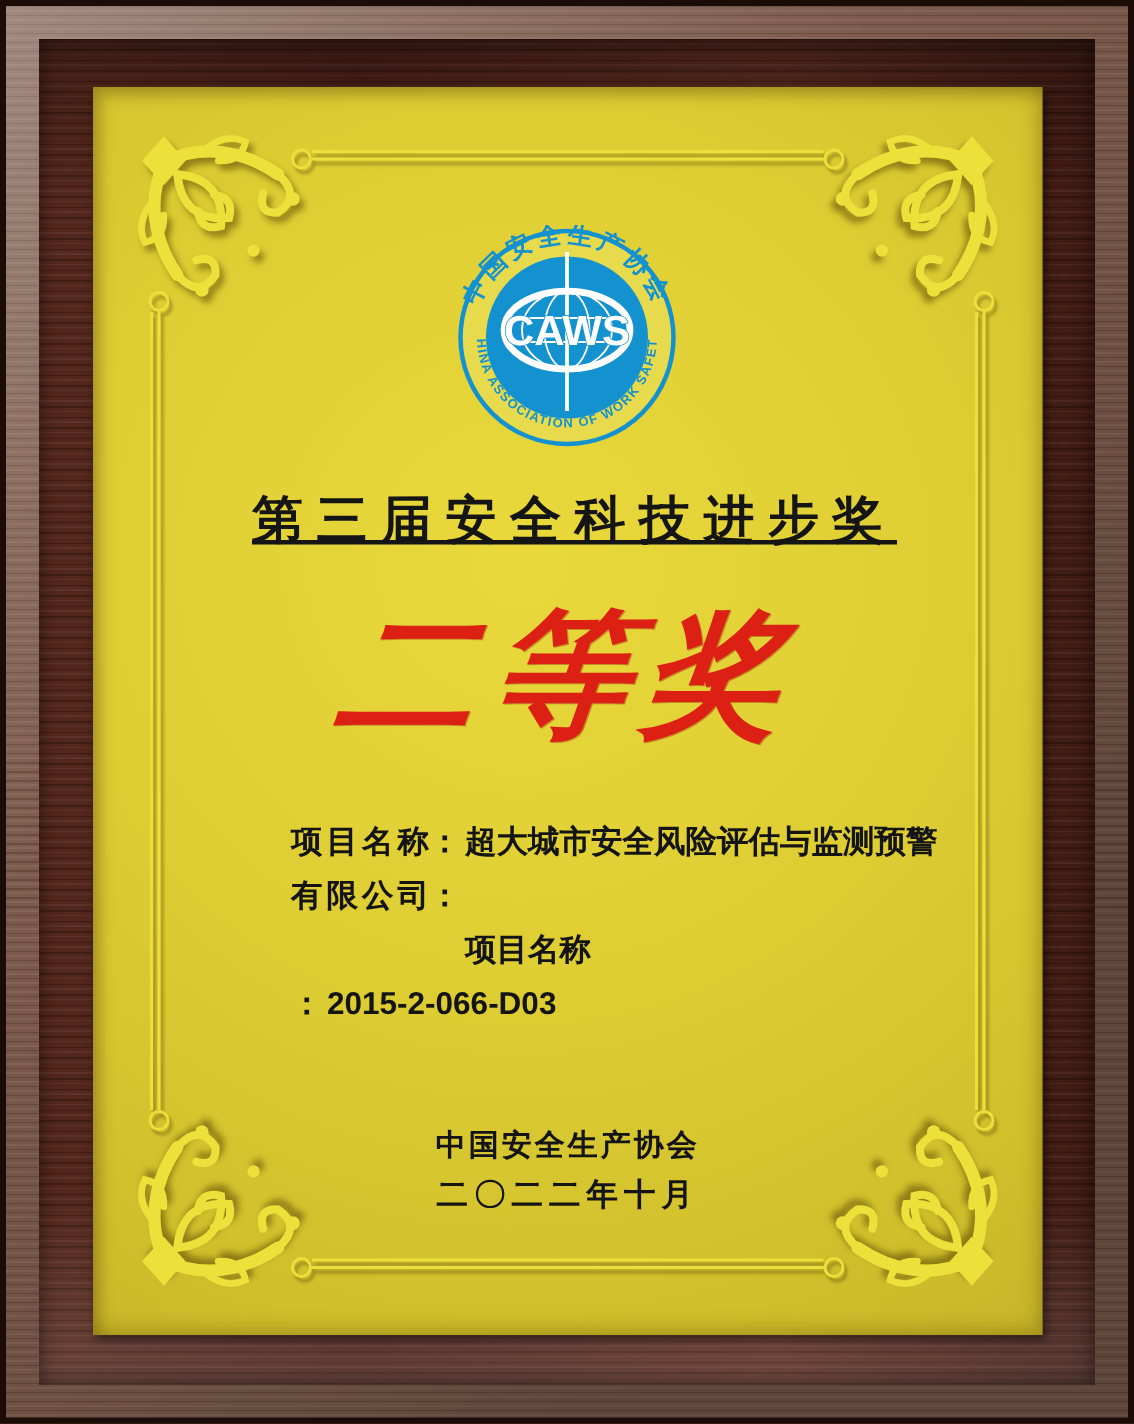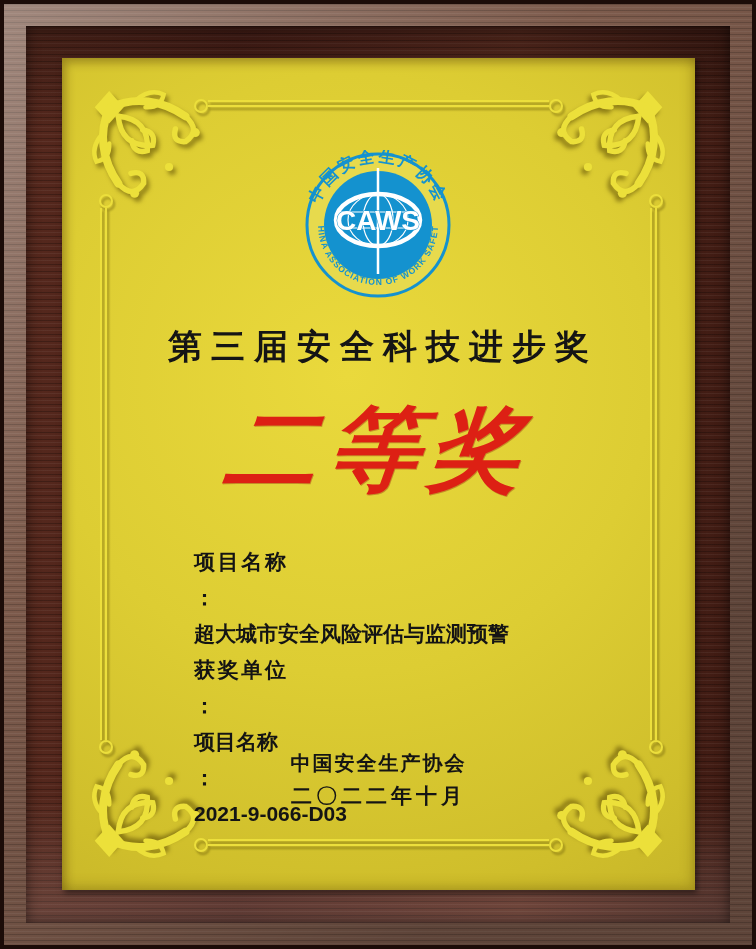--- a/index.html
+++ b/index.html
@@ -45,30 +45,30 @@
   .orn{position:absolute;width:136px;height:136px;color:#ece03a;filter:drop-shadow(3px 4px 2px rgba(85,70,0,.55));}
   .orn.tl{left:20px;top:22px;}
   .orn.tr{right:20px;top:22px;transform:scaleX(-1);}
   .orn.bl{left:20px;bottom:22px;transform:scaleY(-1);}
   .orn.br{right:20px;bottom:22px;transform:scale(-1,-1);}
   
   .logo{position:absolute;left:241px;top:92px;width:150px;height:150px;}
   
   .title{
     position:absolute;left:0;right:0;top:266px;text-align:center;
-    font-size:34px;font-weight:bold;color:#151515;letter-spacing:9px;padding-left:9px;
+    font-size:34px;font-weight:bold;color:#151515;letter-spacing:9px;padding-left:9px;text-decoration:underline;
   }
   .prize{
     position:absolute;left:0;right:0;top:336px;text-align:center;
     font-family:"DejaVu Serif","Liberation Serif",serif;font-style:italic;font-weight:bold;
     font-size:92px;line-height:110px;color:#dd2014;letter-spacing:10px;transform:skewX(-6deg);
     text-shadow:1px 1px 0 rgba(140,10,5,.35);
   }
   .info{position:absolute;left:132px;top:486px;color:#141414;font-weight:bold;font-size:21px;line-height:36px;}
-  .row{display:flex;white-space:nowrap;flex-direction:column;}
+  .row{display:flex;white-space:nowrap;}
   .lbl{display:inline-block;width:92px;text-align:justify;text-align-last:justify;}
   .colon{display:inline-block;width:24px;}
   .indent{display:inline-block;width:116px;}
   .footer-org,.footer-date{
     position:absolute;left:0;right:0;text-align:center;color:#141414;font-weight:bold;
   }
   .footer-org{top:692px;font-size:20px;letter-spacing:2px;}
   .footer-date{top:724px;font-size:21px;letter-spacing:4px;}
 </style>
 </head>
@@ -146,29 +146,29 @@
 
     <div class="prize">二等奖</div>
 
     <div class="info">
       <div class="row">
         <span class="lbl">项目名称</span>
           <span class="colon">：</span>
           <span class="val">超大城市安全风险评估与监测预警</span>
       </div>
       <div class="row">
-        <span class="lbl">获奖单位</span>
+        <span class="lbl">有限公司</span>
           <span class="colon">：</span>
       </div>
       <div class="row">
         <span class="indent"></span>
           <span class="val">项目名称</span>
       </div>
       <div class="row">
           <span class="colon">：</span>
-          <span class="val">2021-9-066-D03</span>
+          <span class="val">2015-2-066-D03</span>
       </div>
     </div>
 
     <div class="footer-org">中国安全生产协会</div>
     <div class="footer-date">二〇二二年十月</div>
   </div>
 </div>
 
 </body></html>

